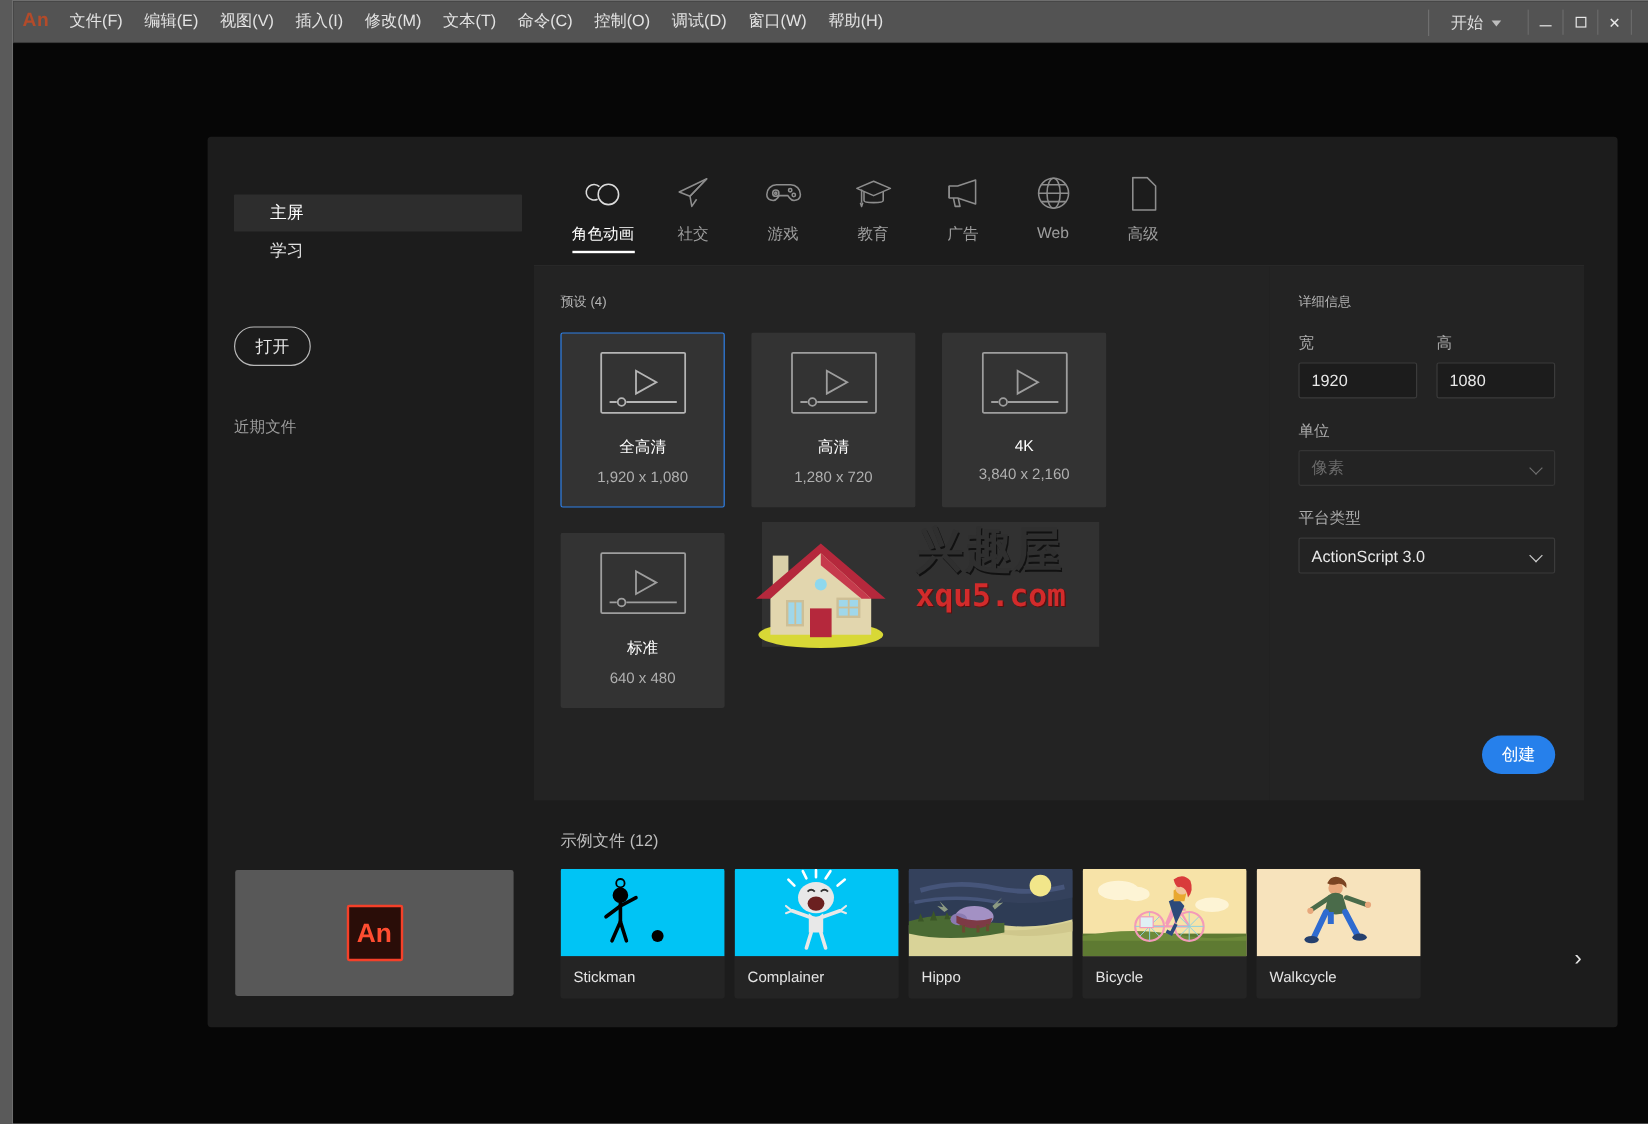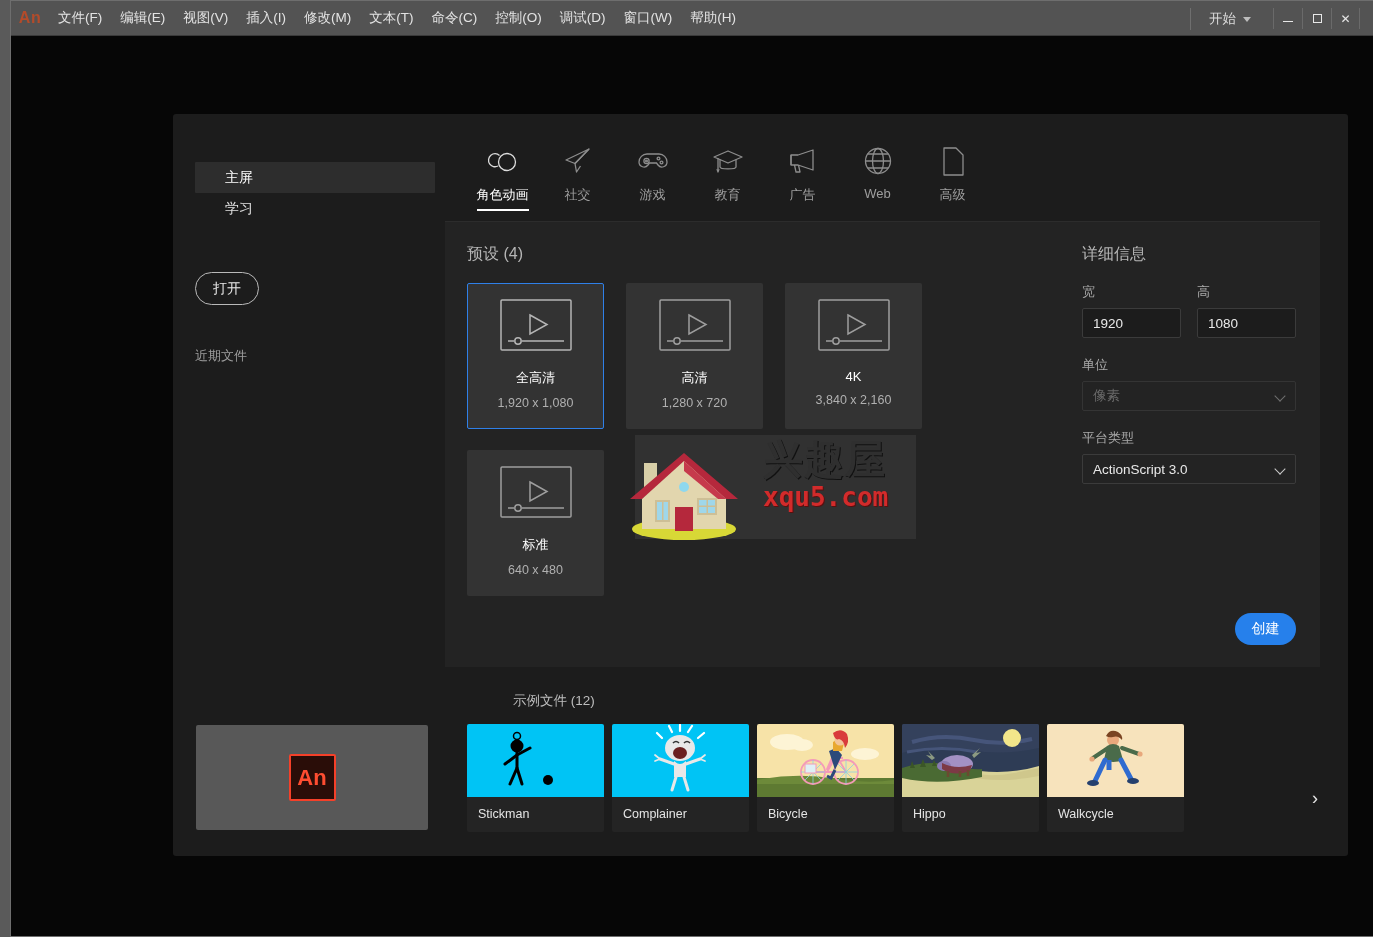--- a/index.html
+++ b/index.html
@@ -146,21 +146,21 @@
     width: 52px; height: 2px; background: #ffffff;
   }
 
   
   #body-row { display: flex; gap: 0; flex: 0 0 445px; margin-top: 0; }
 
   #presets-panel {
     flex: 1; background: #232323; padding: 22px 24px 0 22px;
     position: relative;
   }
-  .section-title { color: #b6b6b6; font-size: 16px; margin-bottom: 18px; }
+  .section-title { color: #b6b6b6; font-size: 11px; margin-bottom: 18px; }
   #preset-grid {
     display: grid; grid-template-columns: repeat(3, 137px);
     gap: 21px 22px;
   }
   .preset-card {
     width: 137px; height: 146px; background: #333333;
     border: 1px solid transparent; border-radius: 2px;
     display: flex; flex-direction: column; align-items: center;
     justify-content: flex-start; padding-top: 15px;
     cursor: pointer;
@@ -203,21 +203,21 @@
     position: absolute; right: 24px; bottom: 22px;
     width: 61px; height: 32px; border-radius: 16px;
     background: #2680eb; color: #ffffff; font-size: 14px;
     display: flex; align-items: center; justify-content: center;
     cursor: pointer; border: none;
     font-family: "Liberation Sans", sans-serif;
   }
 
   
   #samples-section { margin-top: 25px; padding-left: 22px; position: relative; }
-  #samples-title { color: #bdbdbd; font-size: 13.5px; margin-bottom: 14px; margin-left: 46px; }
+  #samples-title { color: #bdbdbd; font-size: 13.5px; margin-bottom: 14px; }
   #samples-row { display: flex; gap: 8px; }
   .sample-card {
     width: 137px; background: #242424; border-radius: 2px;
     cursor: pointer; overflow: hidden;
   }
   .sample-thumb { width: 137px; height: 73px; position: relative; overflow: hidden; }
   .sample-name {
     color: #e4e4e4; font-size: 12.5px; padding: 10px 0 11px 11px;
   }
   #samples-next {
@@ -532,20 +532,47 @@
                     <path d="M48 35 L43 31 M48 35 L43 37 M88 35 L93 31 M88 35 L93 37"></path>
                   </g>
                 </svg>
               </div>
               <div class="sample-name">Complainer</div>
             </div>
 
             <div class="sample-card">
               <div class="sample-thumb">
                 <svg width="137" height="73" viewBox="0 0 137 73">
+                  <rect width="137" height="73" fill="#2e3c55"></rect>
+                  <path d="M0 0 h137 v24 q-35 8 -70 2 q-35 -6 -67 3 z" fill="#34415c"></path>
+                  <path d="M10 18 q30 -9 62 -2 q28 6 58 -1" stroke="#46557a" stroke-width="4" fill="none"></path>
+                  <path d="M5 28 q35 -7 70 0" stroke="#46557a" stroke-width="3" fill="none"></path>
+                  <circle cx="110" cy="14" r="9" fill="#f2e68a"></circle>
+                  <path d="M0 47 q30 -10 60 -3 q40 9 77 -2 v31 H0 z" fill="#d9d398"></path>
+                  <path d="M62 48 q25 6 50 1 q15 -3 25 -5 v8 q-40 8 -75 0 z" fill="#cfc78c"></path>
+                  <path d="M0 44 q28 -9 56 -2 q14 4 24 3 v8 q-45 9 -80 1 z" fill="#4a6a33"></path>
+                  <g fill="#3b5627">
+                    <path d="M8 44 l2 -7 l3 7 z M18 43 l3 -8 l3 8 z M30 42 l2 -6 l3 6 z M44 43 l3 -7 l3 7 z M58 45 l2 -6 l3 6 z"></path>
+                  </g>
+                  <ellipse cx="55" cy="40" rx="16" ry="9" fill="#a391c4"></ellipse>
+                  <ellipse cx="42" cy="42" rx="7" ry="5" fill="#8a7ab0"></ellipse>
+                  <path d="M40 45 q12 8 28 2 l2 -6 q-16 5 -30 -2 z" fill="#7d3a45"></path>
+                  <path d="M30 36 l-6 -5 l5 1 l-3 -5 l7 7 z" fill="#8c9a82"></path>
+                  <path d="M72 34 l7 -6 l-5 1 l4 -5 l-8 7 z" fill="#8c9a82"></path>
+                  <g stroke="#6b4a30" stroke-width="2.5" fill="none">
+                    <path d="M46 47 V53 M58 47 V53 M66 46 V52"></path>
+                  </g>
+                </svg>
+              </div>
+              <div class="sample-name">Hippo</div>
+            </div>
+
+            <div class="sample-card">
+              <div class="sample-thumb">
+                <svg width="137" height="73" viewBox="0 0 137 73">
                   <rect width="137" height="73" fill="#f7e3a8"></rect>
                   <ellipse cx="30" cy="18" rx="17" ry="8" fill="#fdf4d5"></ellipse>
                   <ellipse cx="45" cy="21" rx="11" ry="6" fill="#fdf4d5"></ellipse>
                   <ellipse cx="108" cy="30" rx="14" ry="6" fill="#fdf4d5"></ellipse>
                   <rect y="54" width="137" height="19" fill="#5e7a32"></rect>
                   <path d="M0 56 q40 -8 80 -1 q30 5 57 1 v4 H0 z" fill="#6d8a3a"></path>
                   <g stroke="#f49ab8" stroke-width="1.8" fill="none">
                     <circle cx="56" cy="48" r="12"></circle>
                     <circle cx="89" cy="48" r="12"></circle>
                     <path d="M56 48 L70 48 L78 34 M70 48 L89 48 M78 34 L86 34 M89 48 L82 36"></path>
@@ -557,47 +584,20 @@
                   <rect x="48" y="40" width="11" height="9" fill="#dff0f5" stroke="#f49ab8" stroke-width="1"></rect>
                   <path d="M70 46 L76 32 h5" stroke="#f49ab8" stroke-width="2.5" fill="none"></path>
                   <path d="M72 27 L79 24 L85 31 L78 46 Z" fill="#2c4a7a"></path>
                   <path d="M76 18 q6 -5 11 1 l-2 8 h-9 z" fill="#e8a830"></path>
                   <circle cx="83" cy="16" r="5.5" fill="#f2c49a"></circle>
                   <path d="M76 9 q8 -6 14 1 q3 8 -2 14 q-1 -8 -6 -9 q-4 2 -6 -6 z" fill="#d93b3b"></path>
                   <path d="M78 46 L74 54 L70 52" stroke="#2c4a7a" stroke-width="3" fill="none"></path>
                 </svg>
               </div>
               <div class="sample-name">Bicycle</div>
-            </div>
-
-            <div class="sample-card">
-              <div class="sample-thumb">
-                <svg width="137" height="73" viewBox="0 0 137 73">
-                  <rect width="137" height="73" fill="#2e3c55"></rect>
-                  <path d="M0 0 h137 v24 q-35 8 -70 2 q-35 -6 -67 3 z" fill="#34415c"></path>
-                  <path d="M10 18 q30 -9 62 -2 q28 6 58 -1" stroke="#46557a" stroke-width="4" fill="none"></path>
-                  <path d="M5 28 q35 -7 70 0" stroke="#46557a" stroke-width="3" fill="none"></path>
-                  <circle cx="110" cy="14" r="9" fill="#f2e68a"></circle>
-                  <path d="M0 47 q30 -10 60 -3 q40 9 77 -2 v31 H0 z" fill="#d9d398"></path>
-                  <path d="M62 48 q25 6 50 1 q15 -3 25 -5 v8 q-40 8 -75 0 z" fill="#cfc78c"></path>
-                  <path d="M0 44 q28 -9 56 -2 q14 4 24 3 v8 q-45 9 -80 1 z" fill="#4a6a33"></path>
-                  <g fill="#3b5627">
-                    <path d="M8 44 l2 -7 l3 7 z M18 43 l3 -8 l3 8 z M30 42 l2 -6 l3 6 z M44 43 l3 -7 l3 7 z M58 45 l2 -6 l3 6 z"></path>
-                  </g>
-                  <ellipse cx="55" cy="40" rx="16" ry="9" fill="#a391c4"></ellipse>
-                  <ellipse cx="42" cy="42" rx="7" ry="5" fill="#8a7ab0"></ellipse>
-                  <path d="M40 45 q12 8 28 2 l2 -6 q-16 5 -30 -2 z" fill="#7d3a45"></path>
-                  <path d="M30 36 l-6 -5 l5 1 l-3 -5 l7 7 z" fill="#8c9a82"></path>
-                  <path d="M72 34 l7 -6 l-5 1 l4 -5 l-8 7 z" fill="#8c9a82"></path>
-                  <g stroke="#6b4a30" stroke-width="2.5" fill="none">
-                    <path d="M46 47 V53 M58 47 V53 M66 46 V52"></path>
-                  </g>
-                </svg>
-              </div>
-              <div class="sample-name">Hippo</div>
             </div>
 
             <div class="sample-card">
               <div class="sample-thumb">
                 <svg width="137" height="73" viewBox="0 0 137 73">
                   <rect width="137" height="73" fill="#f7e3bc"></rect>
                   <circle cx="66" cy="16" r="6" fill="#e8a87c"></circle>
                   <path d="M59 12 q4 -8 12 -4 q5 3 4 8 q-4 -5 -9 -3 q-4 1 -7 -1 z" fill="#7a4422"></path>
                   <path d="M60 22 q6 -4 12 0 l4 14 q-10 4 -19 0 z" fill="#4a6b4a"></path>
                   <path d="M61 24 L46 34 M75 24 L92 30" stroke="#4a6b4a" stroke-width="4" fill="none" stroke-linecap="round"></path>

